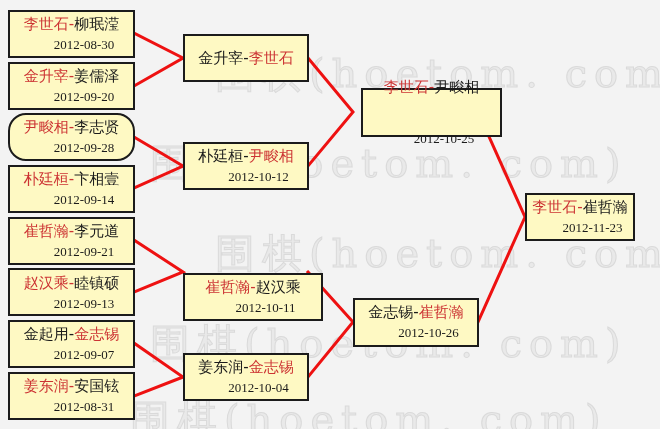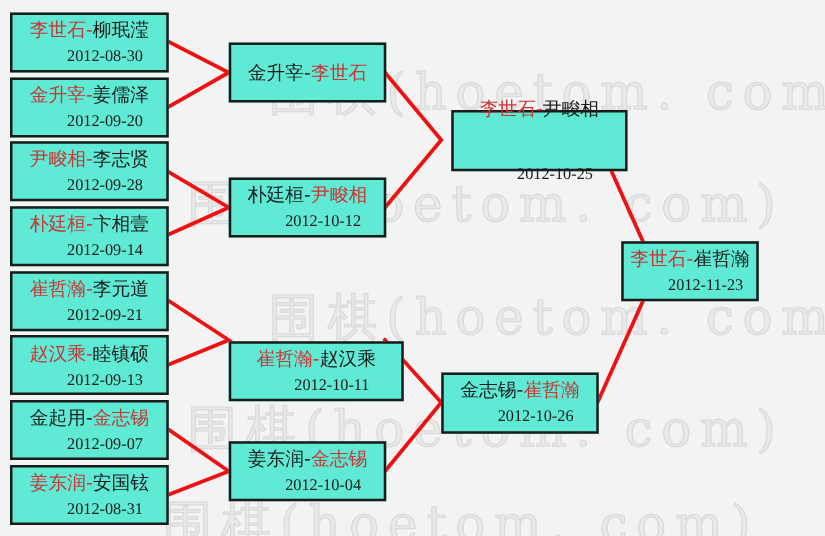--- a/index.html
+++ b/index.html
@@ -15,21 +15,21 @@
     position:absolute; z-index:0; white-space:nowrap;
     font-family:"DejaVu Serif","Liberation Serif",serif;
     font-size:40px; letter-spacing:7px; color:var(--wm);
     -webkit-text-stroke:1px var(--wm-edge);
     user-select:none;
   }
   .lines{position:absolute; left:0; top:0; z-index:1;}
   .lines polyline{fill:none; stroke:var(--line); stroke-width:3; stroke-linecap:square;}
   .box{
     position:absolute; z-index:2; box-sizing:border-box;
-    background:#5eead4; border:2px solid var(--ink);
+    background:#fef9c3; border:2px solid var(--ink);
     text-align:center; color:var(--ink);
     display:flex; flex-direction:column; justify-content:center;
   }
   .names{font-size:15px; line-height:21px; white-space:nowrap;}
   .date{
     font-size:13px; line-height:20px;
     font-family:Liberation Serif, serif;
     padding-left:25px;
   }
   .red{color:var(--winner);}
@@ -56,21 +56,21 @@
   </svg>
 
   <div class="box" style="left:8px; top:10px; width:127px; height:48px;">
     <div class="names"><span class="red">李世石</span><span class="red">-</span><span>柳珉滢</span></div>
     <div class="date">2012-08-30</div>
   </div>
   <div class="box" style="left:8px; top:62px; width:127px; height:48px;">
     <div class="names"><span class="red">金升宰</span><span class="red">-</span><span>姜儒泽</span></div>
     <div class="date">2012-09-20</div>
   </div>
-  <div class="box" style="left:8px; top:113px; width:127px; height:48px;">
+  <div class="box" style="left:8px; top:113px; width:127px; height:48px;border-radius:18px;">
     <div class="names"><span class="red">尹畯相</span><span class="red">-</span><span>李志贤</span></div>
     <div class="date">2012-09-28</div>
   </div>
   <div class="box" style="left:8px; top:165px; width:127px; height:48px;">
     <div class="names"><span class="red">朴廷桓</span><span class="red">-</span><span>卞相壹</span></div>
     <div class="date">2012-09-14</div>
   </div>
   <div class="box" style="left:8px; top:217px; width:127px; height:48px;">
     <div class="names"><span class="red">崔哲瀚</span><span class="red">-</span><span>李元道</span></div>
     <div class="date">2012-09-21</div>
@@ -106,18 +106,18 @@
 
   <div class="box" style="left:361px; top:88px; width:141px; height:49px;gap:31px;">
     <div class="names"><span class="red">李世石</span><span class="red">-</span><span>尹畯相</span></div>
     <div class="date">2012-10-25</div>
   </div>
   <div class="box" style="left:353px; top:298px; width:126px; height:49px;">
     <div class="names"><span>金志锡</span><span>-</span><span class="red">崔哲瀚</span></div>
     <div class="date">2012-10-26</div>
   </div>
 
-  <div class="box" style="left:497px; top:193px; width:110px; height:48px;">
+  <div class="box" style="left:525px; top:193px; width:110px; height:48px;">
     <div class="names"><span class="red">李世石</span><span class="red">-</span><span>崔哲瀚</span></div>
     <div class="date">2012-11-23</div>
   </div>
 
 </div>
 
 </body></html>

